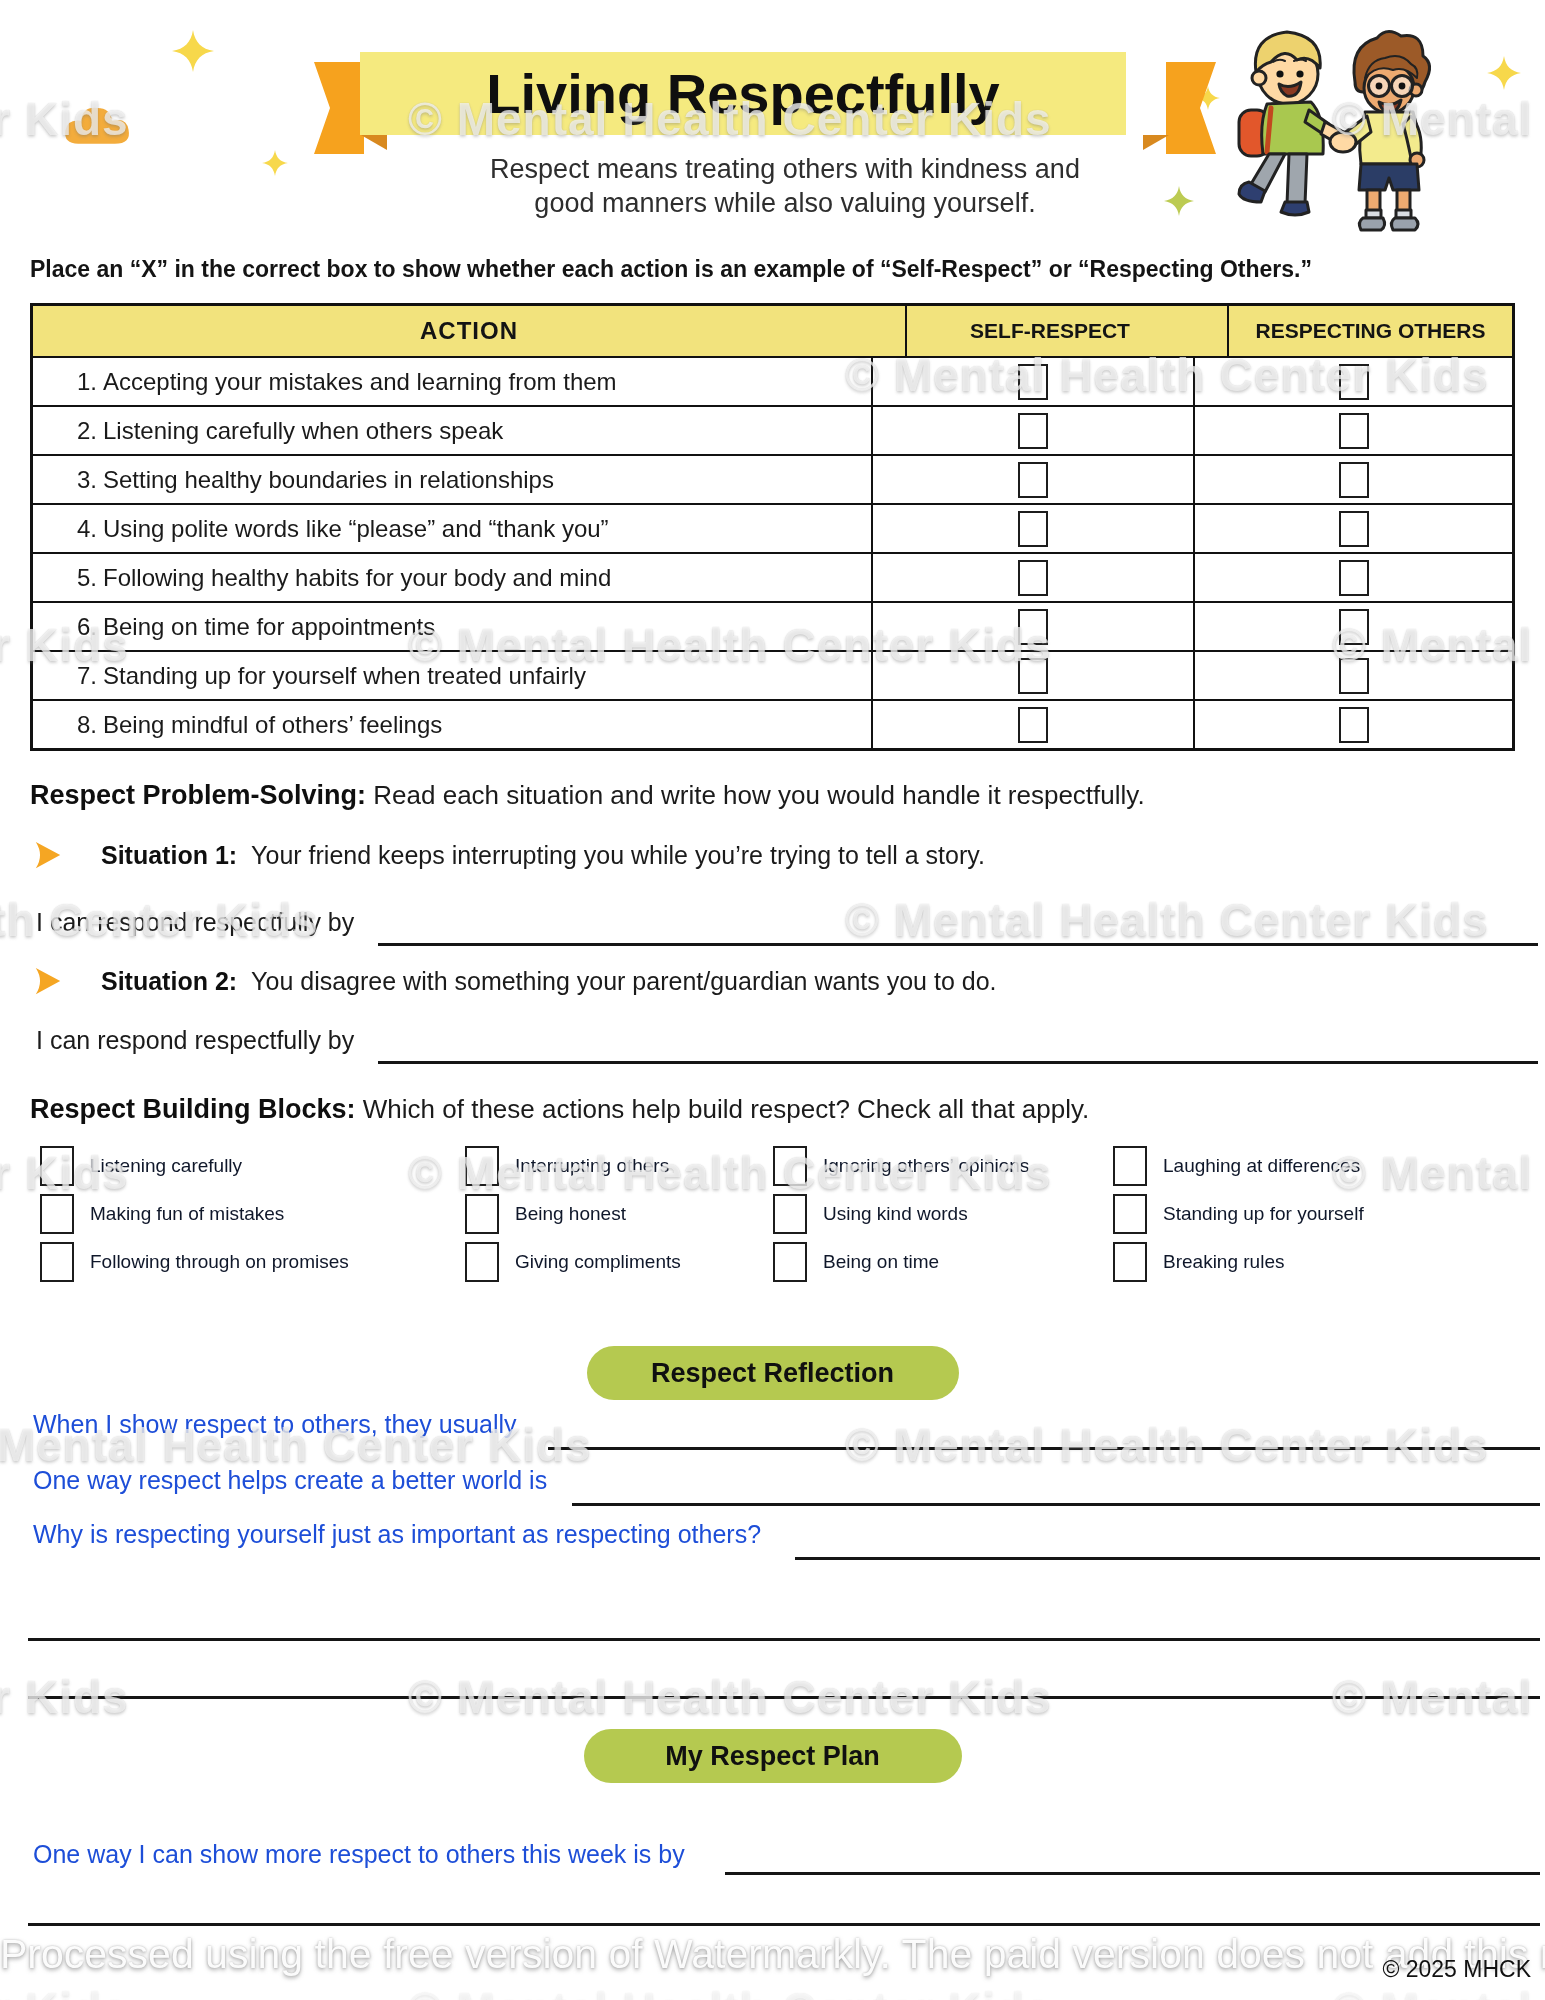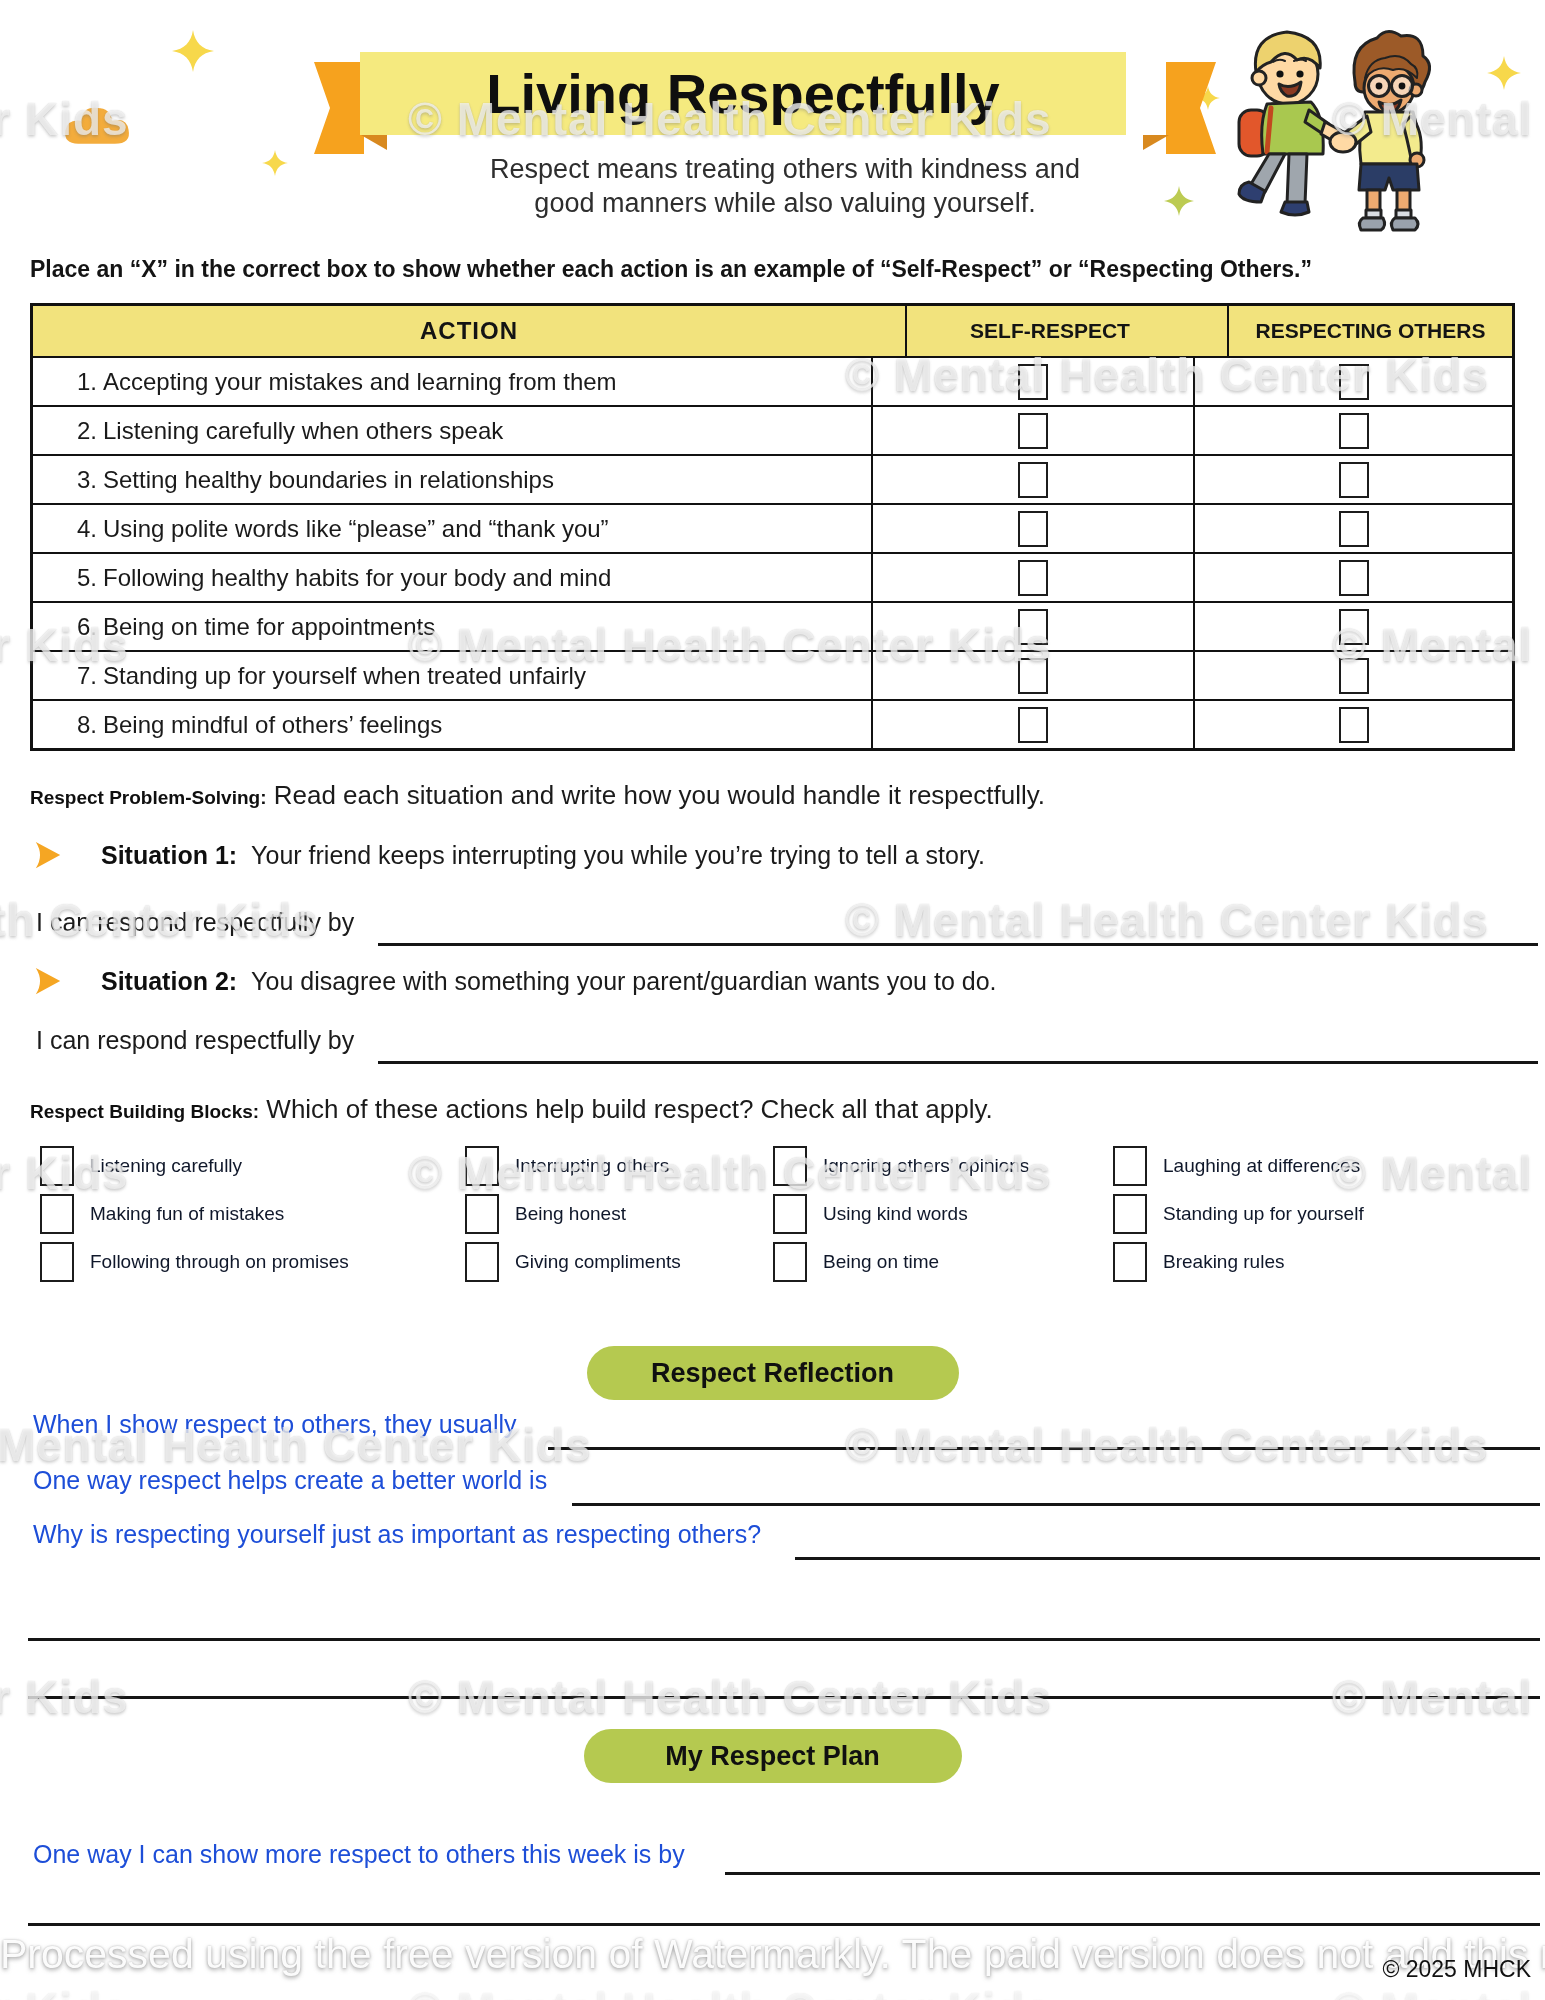--- a/index.html
+++ b/index.html
@@ -49,21 +49,21 @@
   .t-cell{display:flex;align-items:center;box-sizing:border-box;}
   .t-cell + .t-cell{border-left:2px solid #111;justify-content:center;}
   .t-row.head .t-cell{justify-content:center;margin-left:34px;}
   .h-action{font-size:24px;font-weight:700;letter-spacing:1px;color:#141414;}
   .h-col{font-size:21px;font-weight:800;color:#141414;}
   .t-action{padding-left:34px;font-size:24px;color:#1a1a1a;}
   .t-num{display:inline-block;min-width:30px;text-align:right;margin-right:6px;}
   .cbx{width:30px;height:36px;border:2.5px solid #1c1c1c;background:#fff;box-sizing:border-box;}
   
   .sec-h{position:absolute;font-size:26px;color:#1b1b1b;white-space:nowrap;}
-  .sec-h .bold{font-weight:800;font-size:19px;color:#0f0f0f;}
+  .sec-h .bold{font-weight:800;font-size:27px;color:#0f0f0f;}
   .situation{position:absolute;display:flex;align-items:center;gap:14px;font-size:25px;white-space:nowrap;}
   .situation .lbl{font-weight:800;color:#0f0f0f;margin-left:24px;}
   .prompt{position:absolute;font-size:25px;color:#1b1b1b;white-space:nowrap;}
   .ln{position:absolute;height:0;border-bottom:3px solid #151515;}
   .bb{position:absolute;left:40px;top:1146px;width:1478px;display:grid;
       grid-template-columns:425px 308px 340px 1fr;row-gap:8px;}
   .bb-item{display:flex;align-items:center;gap:16px;height:40px;font-size:19px;color:#0f172a;white-space:nowrap;}
   .cbx2{width:34px;height:40px;border:2.5px solid #1c1c1c;background:#fff;box-sizing:border-box;flex:0 0 auto;}
   .pill{position:absolute;background:#B5C950;border-radius:28px;display:flex;align-items:center;
         justify-content:center;font-weight:700;font-size:27px;color:#101010;}

